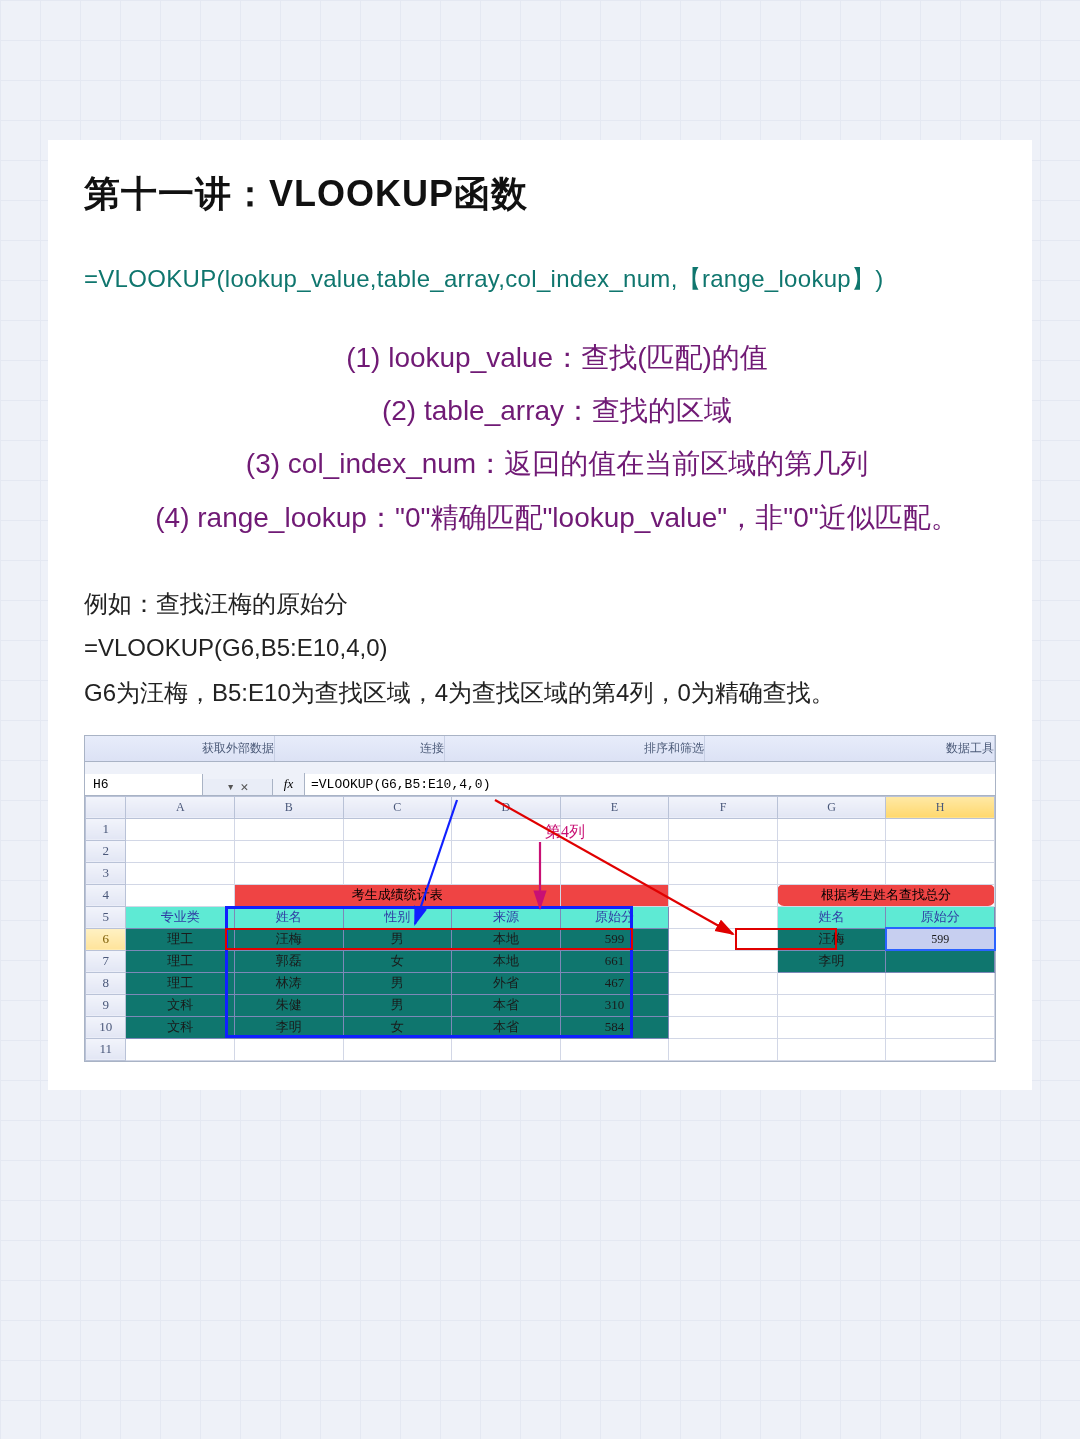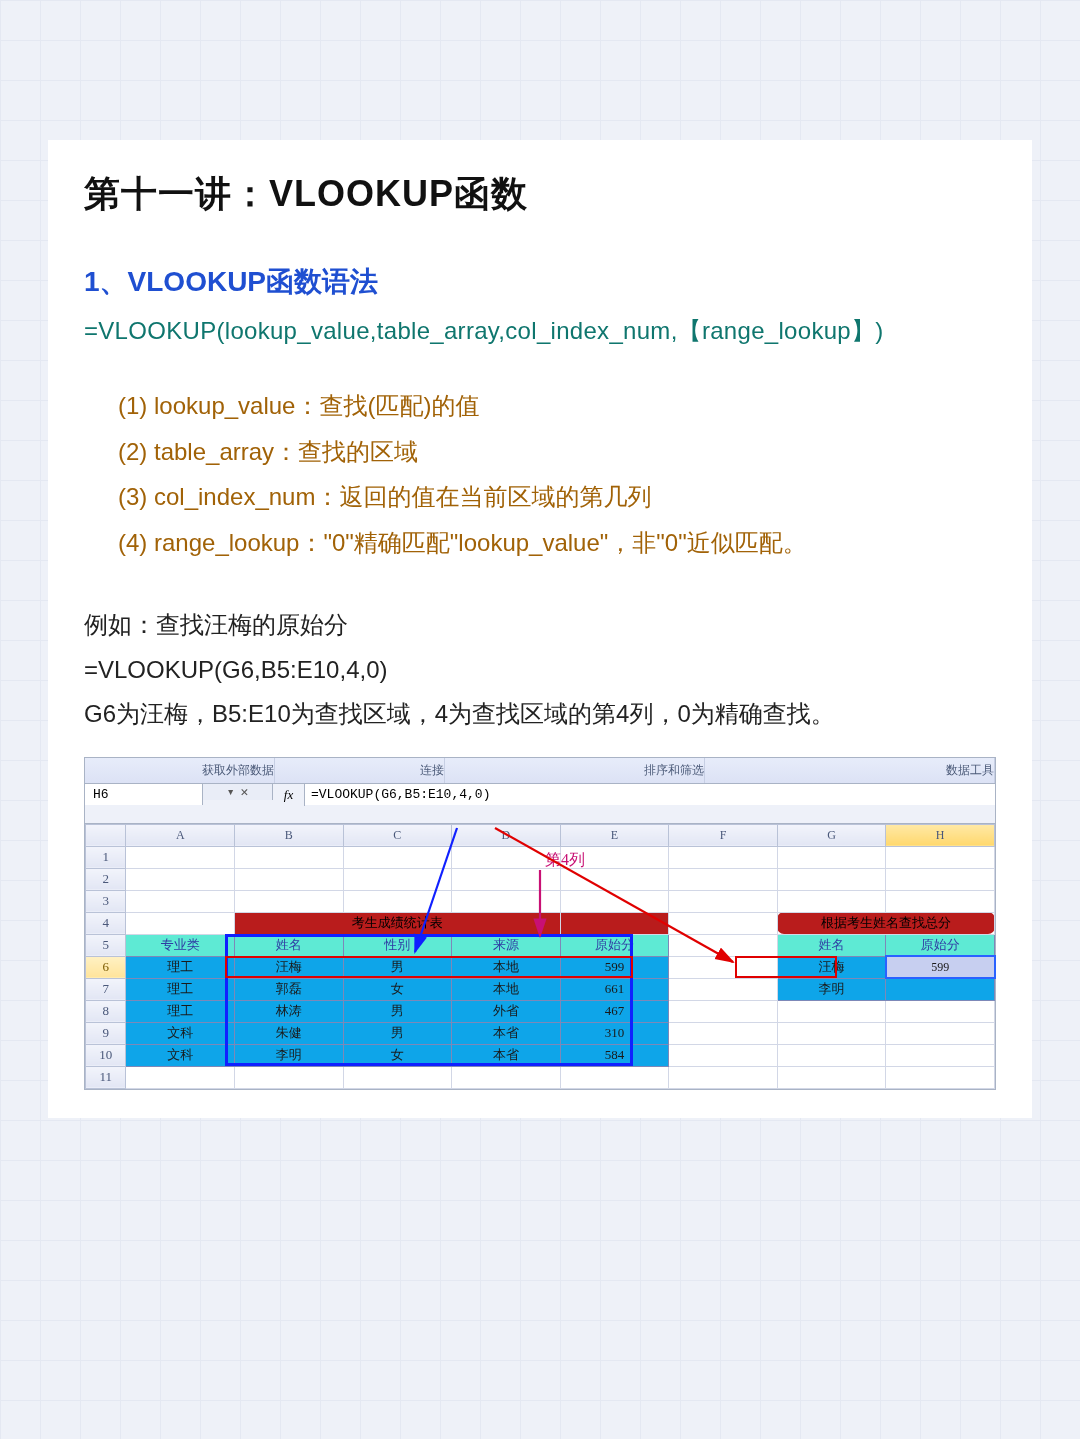--- a/index.html
+++ b/index.html
@@ -33,24 +33,25 @@
     margin-bottom: 14px;
   }
   .syntax {
     font-size: 24px;
     color: #0f766e;
     margin-bottom: 36px;
     letter-spacing: .3px;
   }
   .params {
     padding-left: 34px;
-    font-size: 24px;
+    font-size: 28px;
     line-height: 1.9;
-    color: #a16207;
+    color: #701a75;
     margin-bottom: 38px;
+    text-align: center;
   }
   .example {
     font-size: 24px;
     line-height: 1.85;
     color: #222;
     margin-bottom: 20px;
   }
 
   
   .shot {
@@ -69,24 +70,24 @@
     color: #4b5a78;
     background: linear-gradient(#e7ecfa,#dce2f5);
     border-bottom: 1px solid #a9b3c5;
     text-align: right;
   }
   .ribbon span { padding: 4px 0; border-right: 1px solid #c7cfe4; }
 
   
   .fbar {
     display: flex;
-    align-items: flex-start;
+    align-items: flex-end;
     background: #eef1f9;
     border-bottom: 1px solid #a9b3c5;
-    height: 40px;
+    height: 34px;
     font-family: "Courier New", monospace;
     font-size: 13px;
   }
   .nameBox {
     width: 118px;
     border-right: 1px solid #a9b3c5;
     padding: 3px 8px;
     background: #fff;
   }
   .btns {
@@ -136,23 +137,23 @@
     background: linear-gradient(#f2f4fb,#e2e6f4);
     color:#4a587a;
     border:1px solid #b9c2d7;
   }
   
   table.sheet td.rh.active { background: linear-gradient(#fff1c4,#ffe49b); color:#7a5a00; }
   
   table.sheet th.active { background: linear-gradient(#ffe9a6,#ffd86e); }
 
   
-  .pcell { background:#0ea5e9; border:1px solid #7d88b8 !important; }
+  .pcell { background:#0f766e; border:1px solid #7d88b8 !important; }
   .phdr  { background:#5eead4; color:#2f3ba3 !important; font-weight:400; font-family:"KaiTi","STKaiti",serif; }
-  .pmerge { background:#b91c1c; }
+  .pmerge { background:#ef4444; }
 
   
   .resCell { color:#2c46c8; font-size:12px; }
   .selBox { outline:2px solid #2a62ff; outline-offset:-1px; background:#c7cff0; }
 
   
   .blueRange {
     position:absolute;
     border:3px solid #1020ff;
     pointer-events:none;
@@ -179,21 +180,20 @@
   svg.arrows { position:absolute; left:0; top:0; pointer-events:none; }
 
 </style>
 </head>
 <body>
 
 <div class="card">
 
   <h1>第十一讲：VLOOKUP函数</h1>
 
-  <h2>1、VLOOKUP函数语法</h2>
 
   <div class="syntax">=VLOOKUP(lookup_value,table_array,col_index_num,【range_lookup】)</div>
 
   <div class="params">
     <div>(1)  lookup_value：查找(匹配)的值</div>
     <div>(2)  table_array：查找的区域</div>
     <div>(3)  col_index_num：返回的值在当前区域的第几列</div>
     <div>(4)  range_lookup："0"精确匹配"lookup_value"，非"0"近似匹配。</div>
   </div>
 

